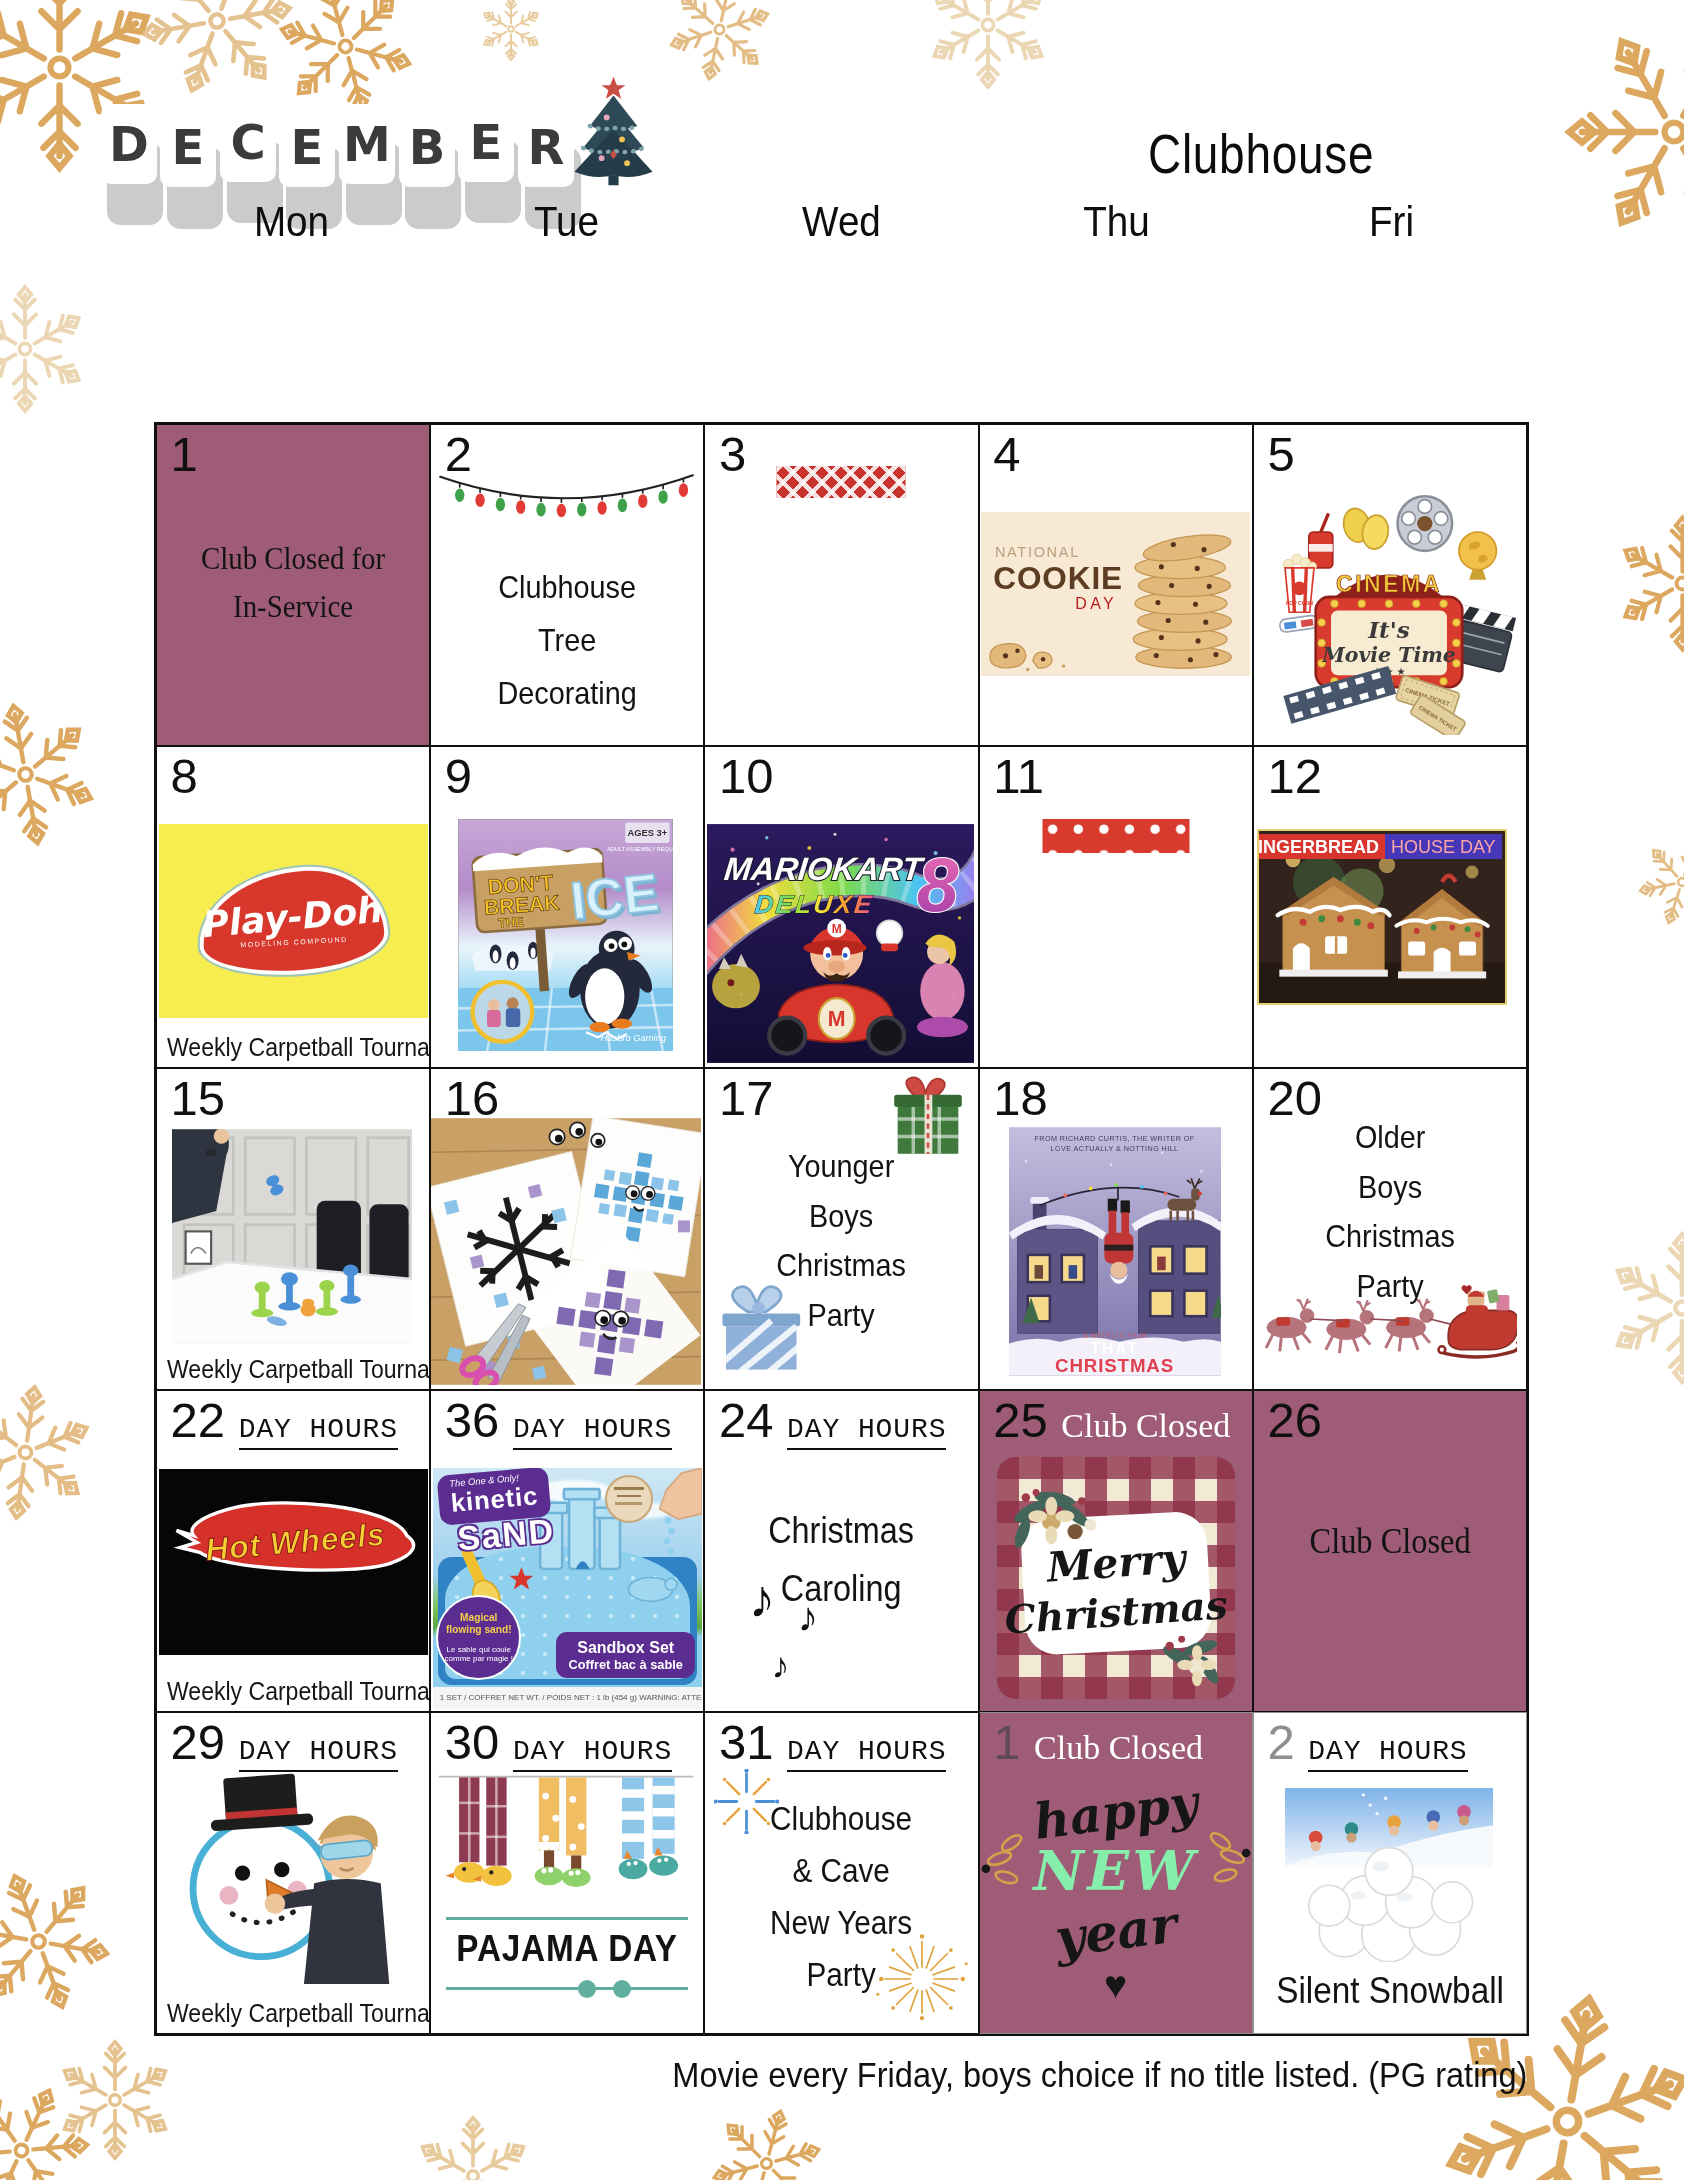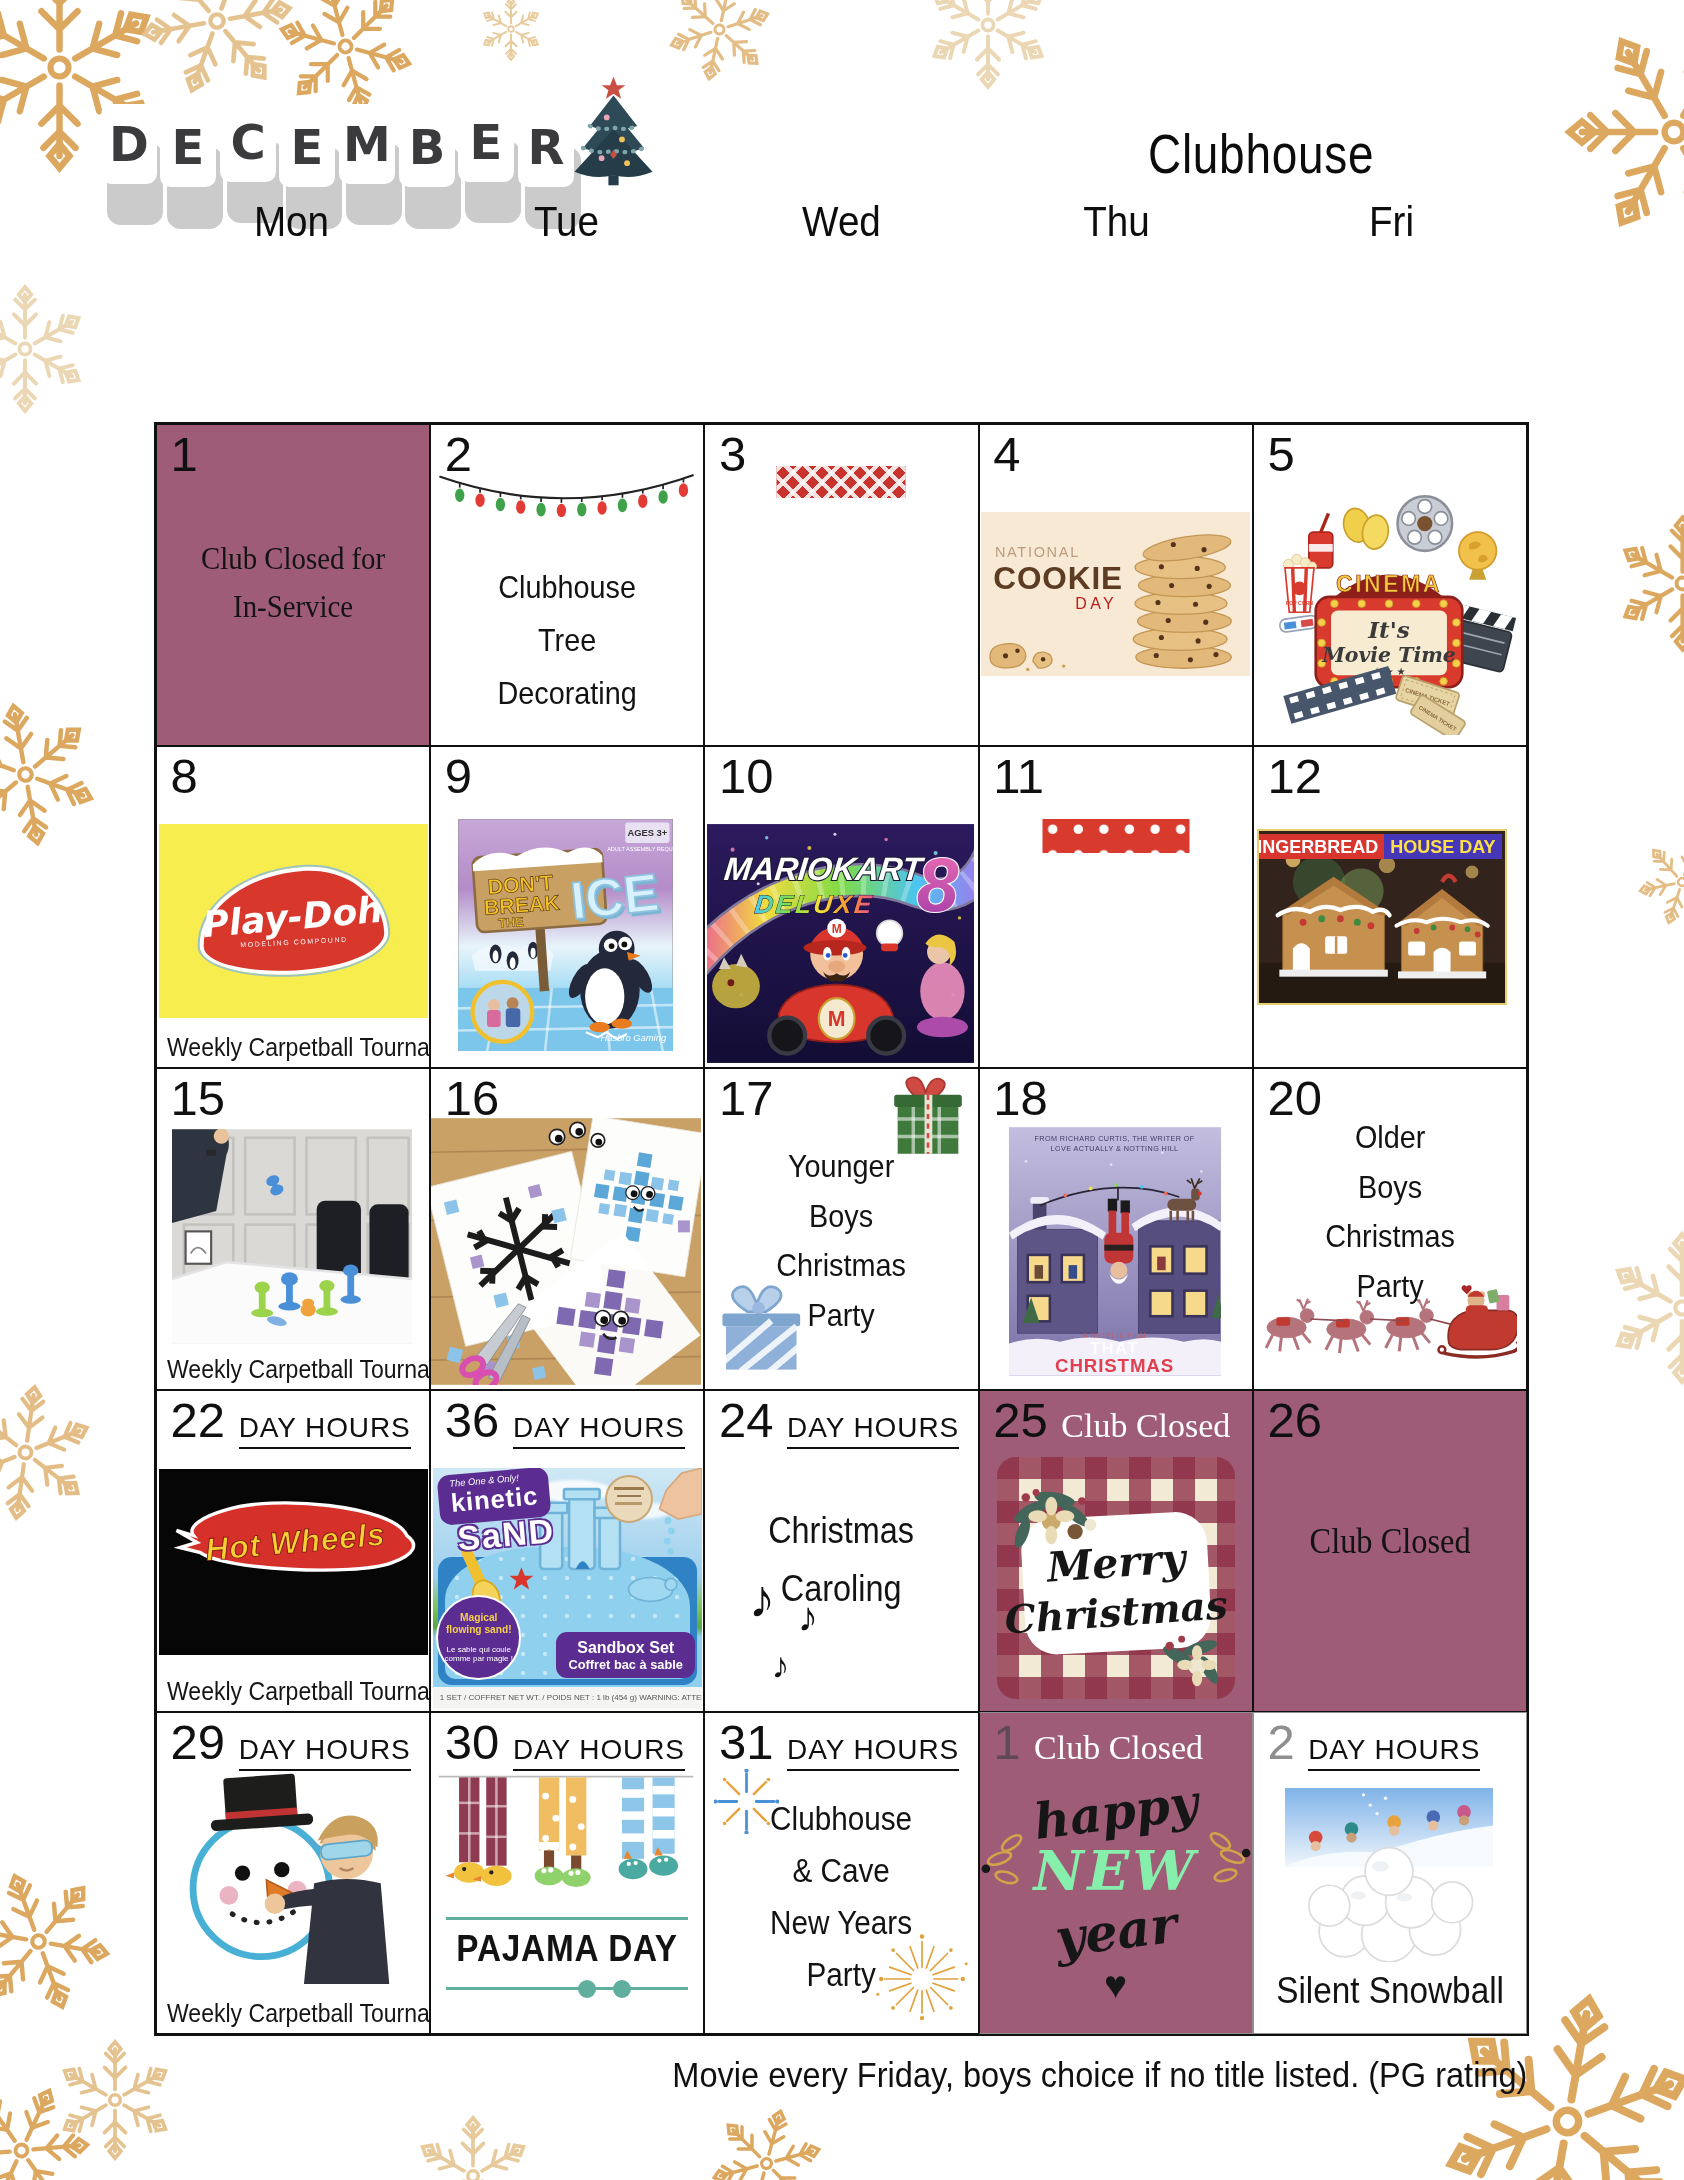--- a/index.html
+++ b/index.html
@@ -20,21 +20,21 @@
         grid-template-columns:repeat(5,1fr)}
   .dayheads div{text-align:center;font-size:42px;color:#0d0d0d;transform:scaleX(.92)}
   
   .grid{position:absolute;left:154px;top:422px;width:1375px;height:1614px;display:grid;
         grid-template-columns:repeat(5,1fr);grid-template-rows:repeat(5,1fr);
         border:2.6px solid #101010;box-sizing:border-box}
   .cell{position:relative;border:1.7px solid #101010;background:#fff;overflow:hidden;box-sizing:border-box}
   .maroon{background:#9e5c76}
   .cellbar{position:absolute;top:5.1px;left:13.6px;display:flex;align-items:baseline;gap:13.6px;z-index:6}
   .num{font-size:49px;line-height:1;color:#101010}
-  .dayhours{font-family:Liberation Sans, sans-serif;font-size:28px;letter-spacing:0.9px;color:#101010;
+  .dayhours{font-family:Liberation Mono, monospace;font-size:28px;letter-spacing:0.9px;color:#101010;
         border-bottom:2.6px solid #101010;padding-bottom:2.6px}
   .closedbadge{font-family:"Liberation Serif",serif;font-size:34px;color:#fff}
   .ctext{position:absolute;left:0;right:0;text-align:center;color:#131313;transform:scaleX(.9);z-index:4}
   .caption{position:absolute;left:10.2px;bottom:5.1px;font-size:25.6px;color:#151515;z-index:6;
         transform:scaleX(.9);transform-origin:left bottom;white-space:nowrap;background:#fff;padding:1.7px 5.1px 0 0}
   .footerNote{position:absolute;top:2055px;right:158px;font-size:35px;color:#101010;
         transform:scaleX(.93);transform-origin:right top}
   .snow{position:absolute;pointer-events:none}
   
   .fnBox{position:absolute;left:22px;right:22px;top:56px;bottom:13.6px;background:#527e41}
@@ -636,21 +636,21 @@
             </g>
           <g fill="#3f8a3f">
               <circle cx="206" cy="110" r="3.4"></circle>
               <circle cx="246" cy="112" r="3.4"></circle>
             </g>
           <rect x="164" y="160" width="104" height="8" fill="#eee"></rect>
           <path d="M216,58 q8,-14 16,0" stroke="#c43b33" stroke-width="5" fill="none"></path>
         </g>
       </svg>
       <div class="abs" style="right:3.4px;top:5.1px;font-size:0;white-space:nowrap">
-        <span style="background:#d8352f;color:#fff;font-weight:800;font-size:18px;padding:2.6px 6px">GINGERBREAD</span><span style="background:#4636b8;color:#fde047;font-weight:700;font-size:18px;padding:2.6px 6px">HOUSE DAY</span>
+        <span style="background:#d8352f;color:#fff;font-weight:800;font-size:18px;padding:2.6px 6px">GINGERBREAD</span><span style="background:#4636b8;color:#fca5a5;font-weight:400;font-size:18px;padding:2.6px 6px">HOUSE DAY</span>
       </div>
     </div>
   </div>
 
   <div class="cell">
     <div class="cellbar">
         <span class="num">15</span>
       </div>
     <svg class="abs" style="left:15.3px;top:60px;width:240px;height:215px" viewBox="0 0 282 252">
       <rect width="282" height="252" fill="#dad9d6"></rect>

